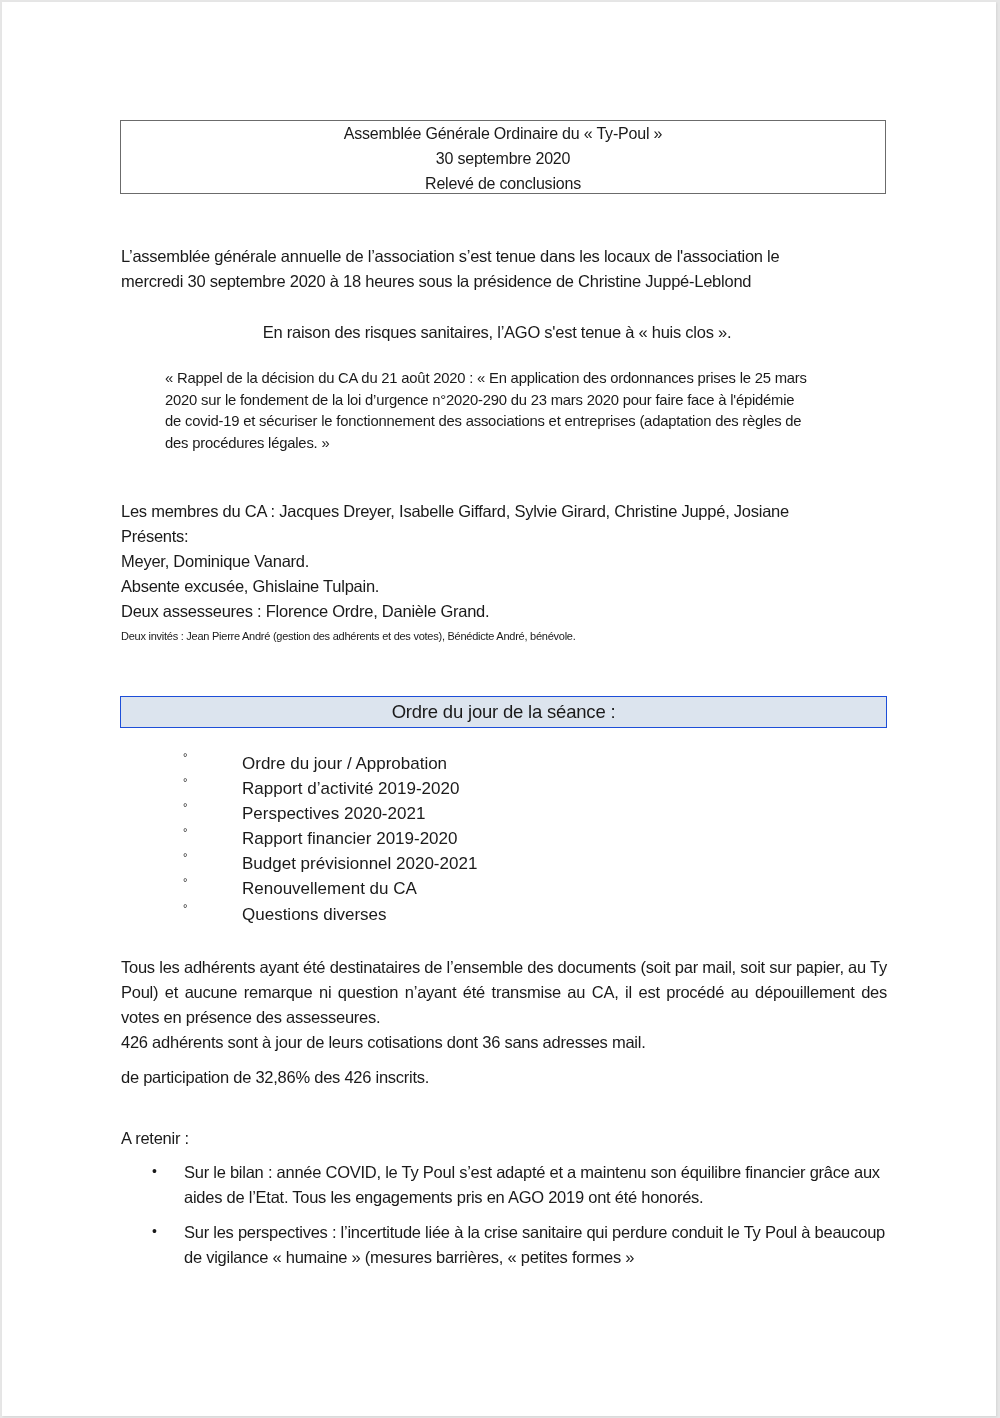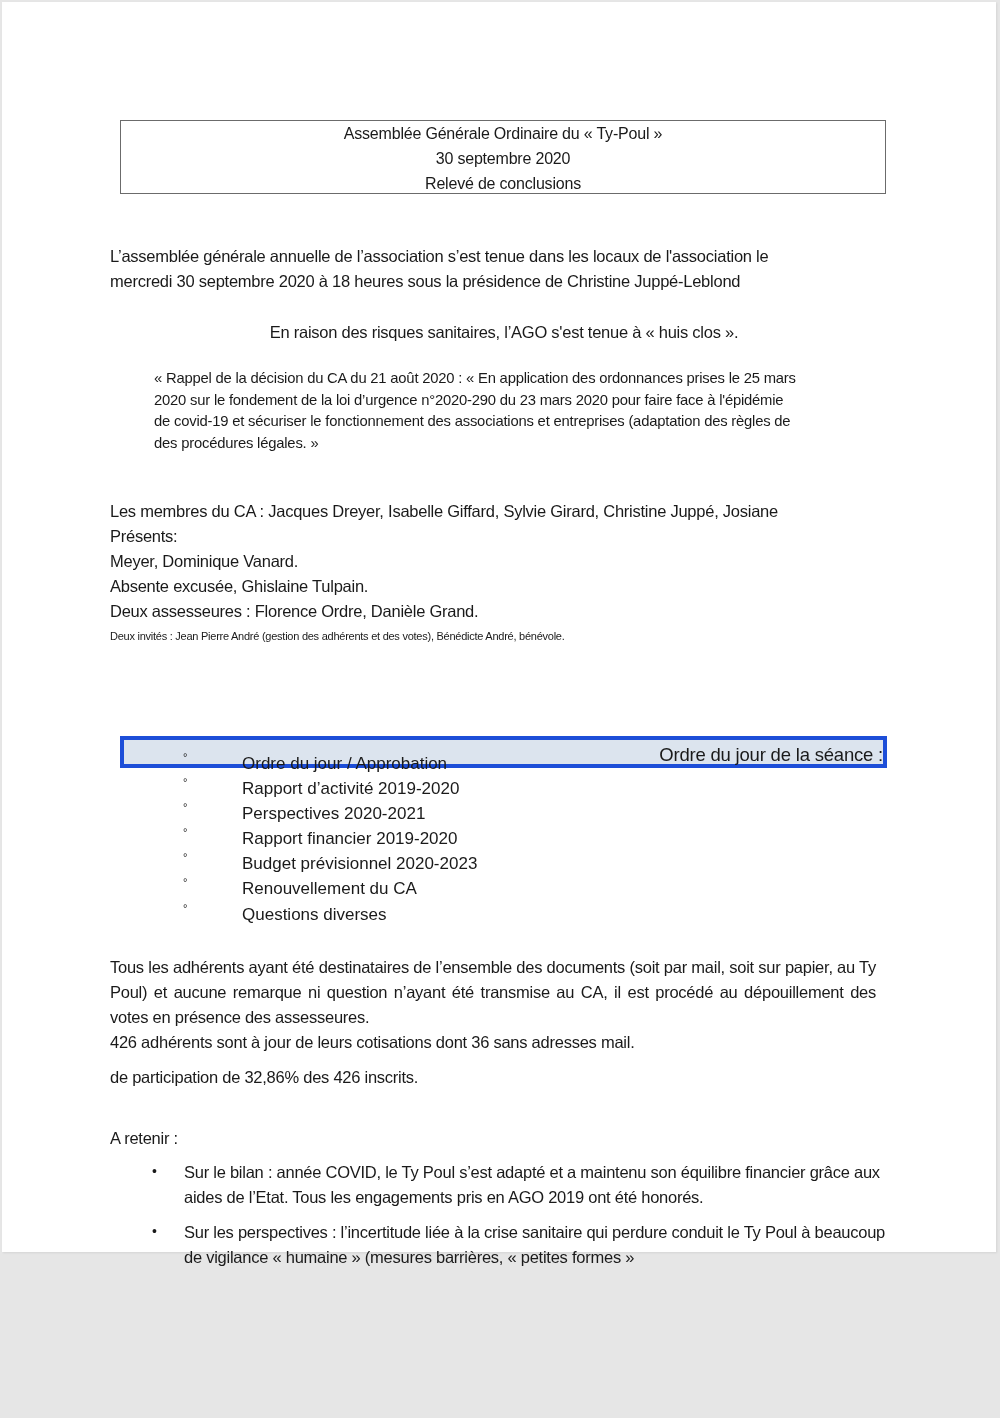--- a/index.html
+++ b/index.html
@@ -13,65 +13,64 @@
       position: relative;
       overflow: hidden;
       font-family: "Liberation Sans", sans-serif;
       color: #1a1a1a;
     }
     .page {
       position: absolute;
       left: 2px;
       top: 2px;
       width: 994px;
-      height: 1250px;
+      height: 1414px;
       background: #ffffff;
       box-shadow: 1px 1px 2px rgba(0,0,0,0.08);
     }
     .title-box {
       position: absolute;
       left: 118px;
       top: 118px;
       width: 766px;
       height: 74px;
       border: 1px solid #6b6b6b;
       text-align: center;
       font-size: 16px;
       line-height: 25px;
       padding-top: 0;
       box-sizing: border-box;
     }
     .title-box div { letter-spacing: -0.2px; }
     .para {
       position: absolute;
-      left: 108px;
+      left: 119px;
       width: 766px;
       font-size: 16.5px;
       line-height: 25px;
       letter-spacing: -0.25px;
     }
     .p-intro { top: 242px; }
-    .p-huis { top: 318px; text-align: center; left: 119px; width: 766px; }
+    .p-huis { top: 318px; text-align: center; left: 112px; width: 766px; }
     .p-rappel { top: 366px; font-size: 14.8px; line-height: 21.5px; letter-spacing: -0.2px; margin-left: 44px; }
     .p-presents { top: 497px; }
     .p-presents .small { font-size: 11px; letter-spacing: -0.25px; }
     .agenda-box {
       position: absolute;
       left: 118px;
       top: 694px;
       width: 767px;
       height: 32px;
       background: #dce4ee;
-      border: 4px solid #1d4ed8;
+      border: 1px solid #1d4ed8;
       box-sizing: border-box;
-      text-align: right;
+      text-align: center;
       font-size: 18.5px;
       line-height: 30px;
       letter-spacing: -0.2px;
-      margin-top: 40px;
     }
     .agenda-list {
       position: absolute;
       left: 178px;
       top: 749px;
       margin: 0;
       padding: 0;
       list-style: none;
       font-size: 17px;
       line-height: 25.1px;
@@ -149,21 +148,21 @@
 
   <div class="agenda-box">
     <span>Ordre du jour de la séance :</span>
   </div>
 
   <ul class="agenda-list">
     <li><span class="bullet">°</span><span>Ordre du jour / Approbation</span></li>
     <li><span class="bullet">°</span><span>Rapport d’activité 2019-2020</span></li>
     <li><span class="bullet">°</span><span>Perspectives 2020-2021</span></li>
     <li><span class="bullet">°</span><span>Rapport financier 2019-2020</span></li>
-    <li><span class="bullet">°</span><span>Budget prévisionnel 2020-2023</span></li>
+    <li><span class="bullet">°</span><span>Budget prévisionnel 2020-2021</span></li>
     <li><span class="bullet">°</span><span>Renouvellement du CA</span></li>
     <li><span class="bullet">°</span><span>Questions diverses</span></li>
   </ul>
 
   <div class="para p-tous">
     <div>Tous les adhérents ayant  été destinataires de l’ensemble des documents (soit par mail, soit sur papier, au Ty Poul) et aucune remarque ni question n’ayant été transmise au CA, il est procédé au dépouillement des votes en présence des assesseures.</div>
     <div>426 adhérents sont à jour de leurs cotisations dont 36 sans adresses mail.</div>
   </div>
 
   <div class="para p-votes">

